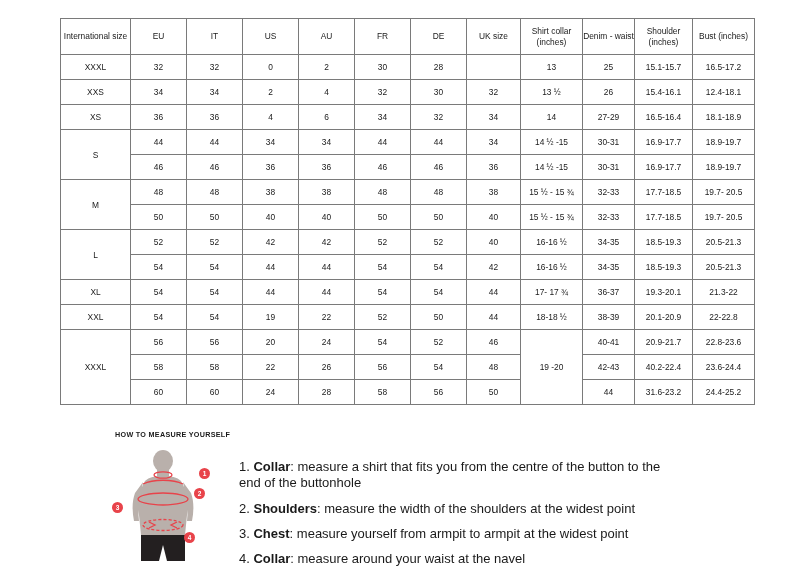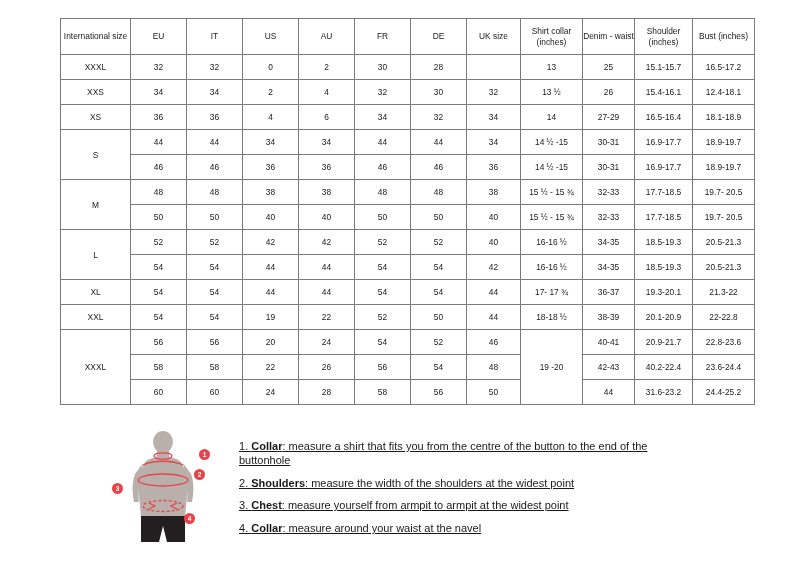--- a/index.html
+++ b/index.html
@@ -78,27 +78,26 @@
     position: relative;
     width: 110px;
     height: 120px;
     flex: 0 0 110px;
   }
   .instructions {
     margin-left: 14px;
     padding-top: 10px;
   }
   .instructions li {
-    font-size: 11px;
+    font-size: 13px;
     line-height: 1.25;
     margin-bottom: 9px;
     list-style: none;
     position: relative;
     color: #1a1a1a;
-    text-decoration: underline;
   }
   .instructions li b { font-weight: bold; }
   .instructions ol {
     margin: 0;
     padding: 0;
     counter-reset: instr;
   }
   .instructions li:before {
     counter-increment: instr;
     content: counter(instr) ". ";
@@ -341,20 +340,21 @@
           <td>56</td>
           <td>50</td>
           <td>44</td>
           <td>31.6-23.2</td>
           <td>24.4-25.2</td>
         </tr>
       </tbody>
   </table>
 
   <div class="measure-section">
+    <div class="measure-title">HOW TO MEASURE YOURSELF</div>
     <div class="measure-body">
 
       <div class="figure-wrap">
         <svg class="figure" width="110" height="120" viewBox="0 0 110 120">
 
           <ellipse cx="48" cy="12" rx="10" ry="11" fill="#b9b0ab"></ellipse>
 
           <rect x="42" y="20" width="12" height="9" fill="#b9b0ab"></rect>
 
           <path d="M30 32 C34 28, 40 27, 48 27 C56 27, 62 28, 66 32 L72 44 C74 50, 74 58, 72 66 L70 86 L26 86 L24 66 C22 58, 22 50, 24 44 Z" fill="#b9b0ab"></path>

